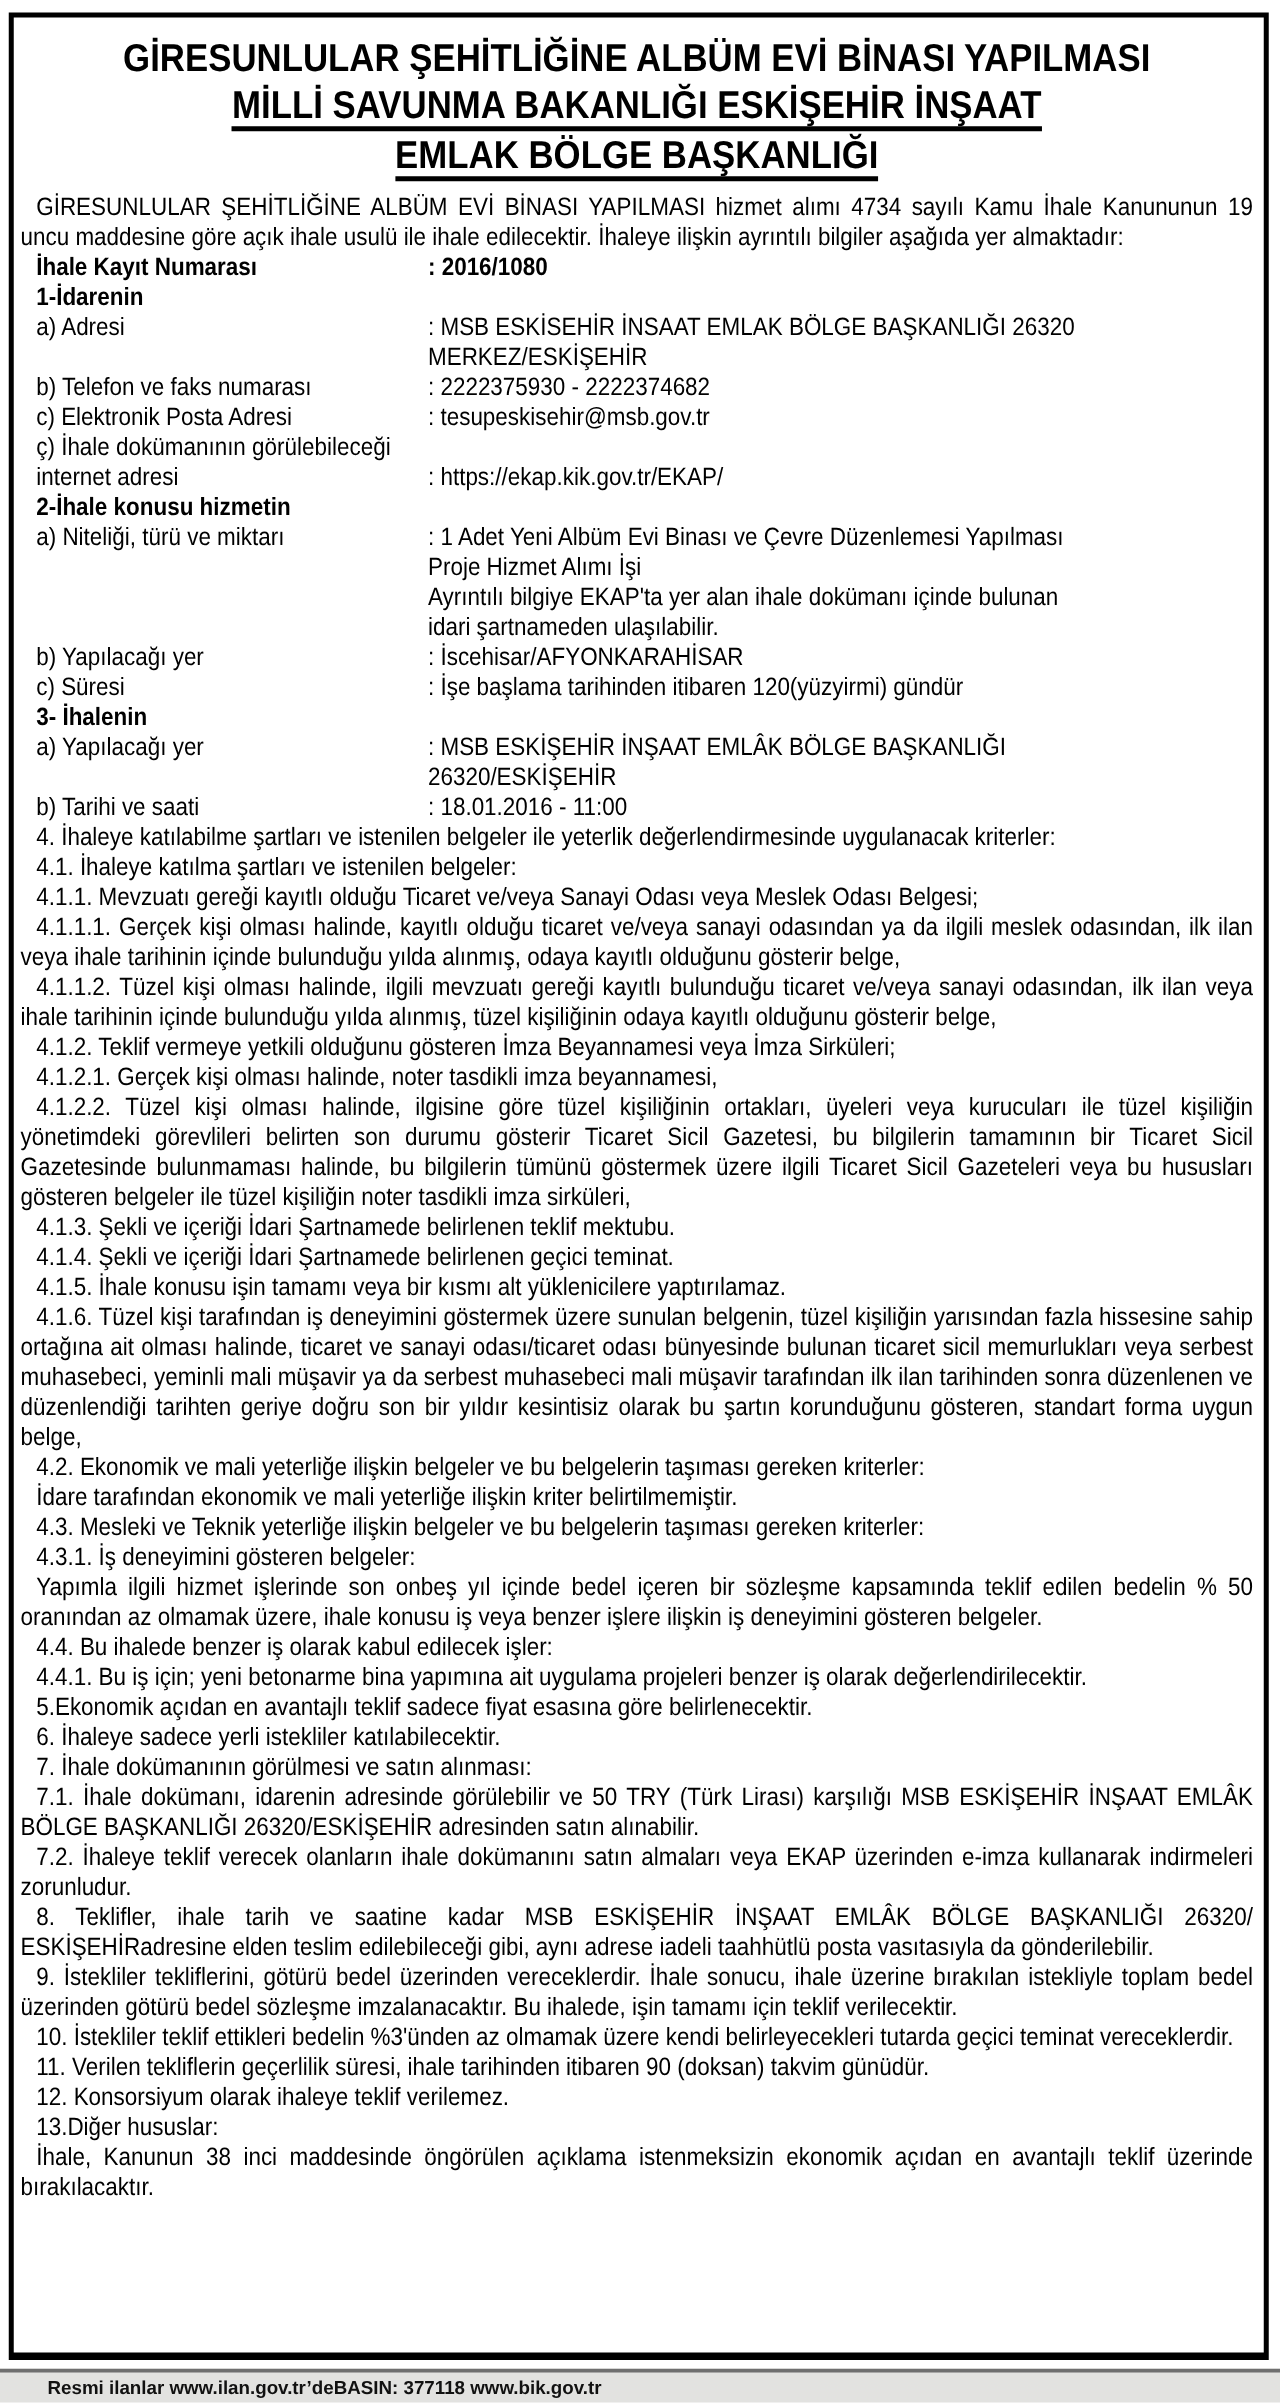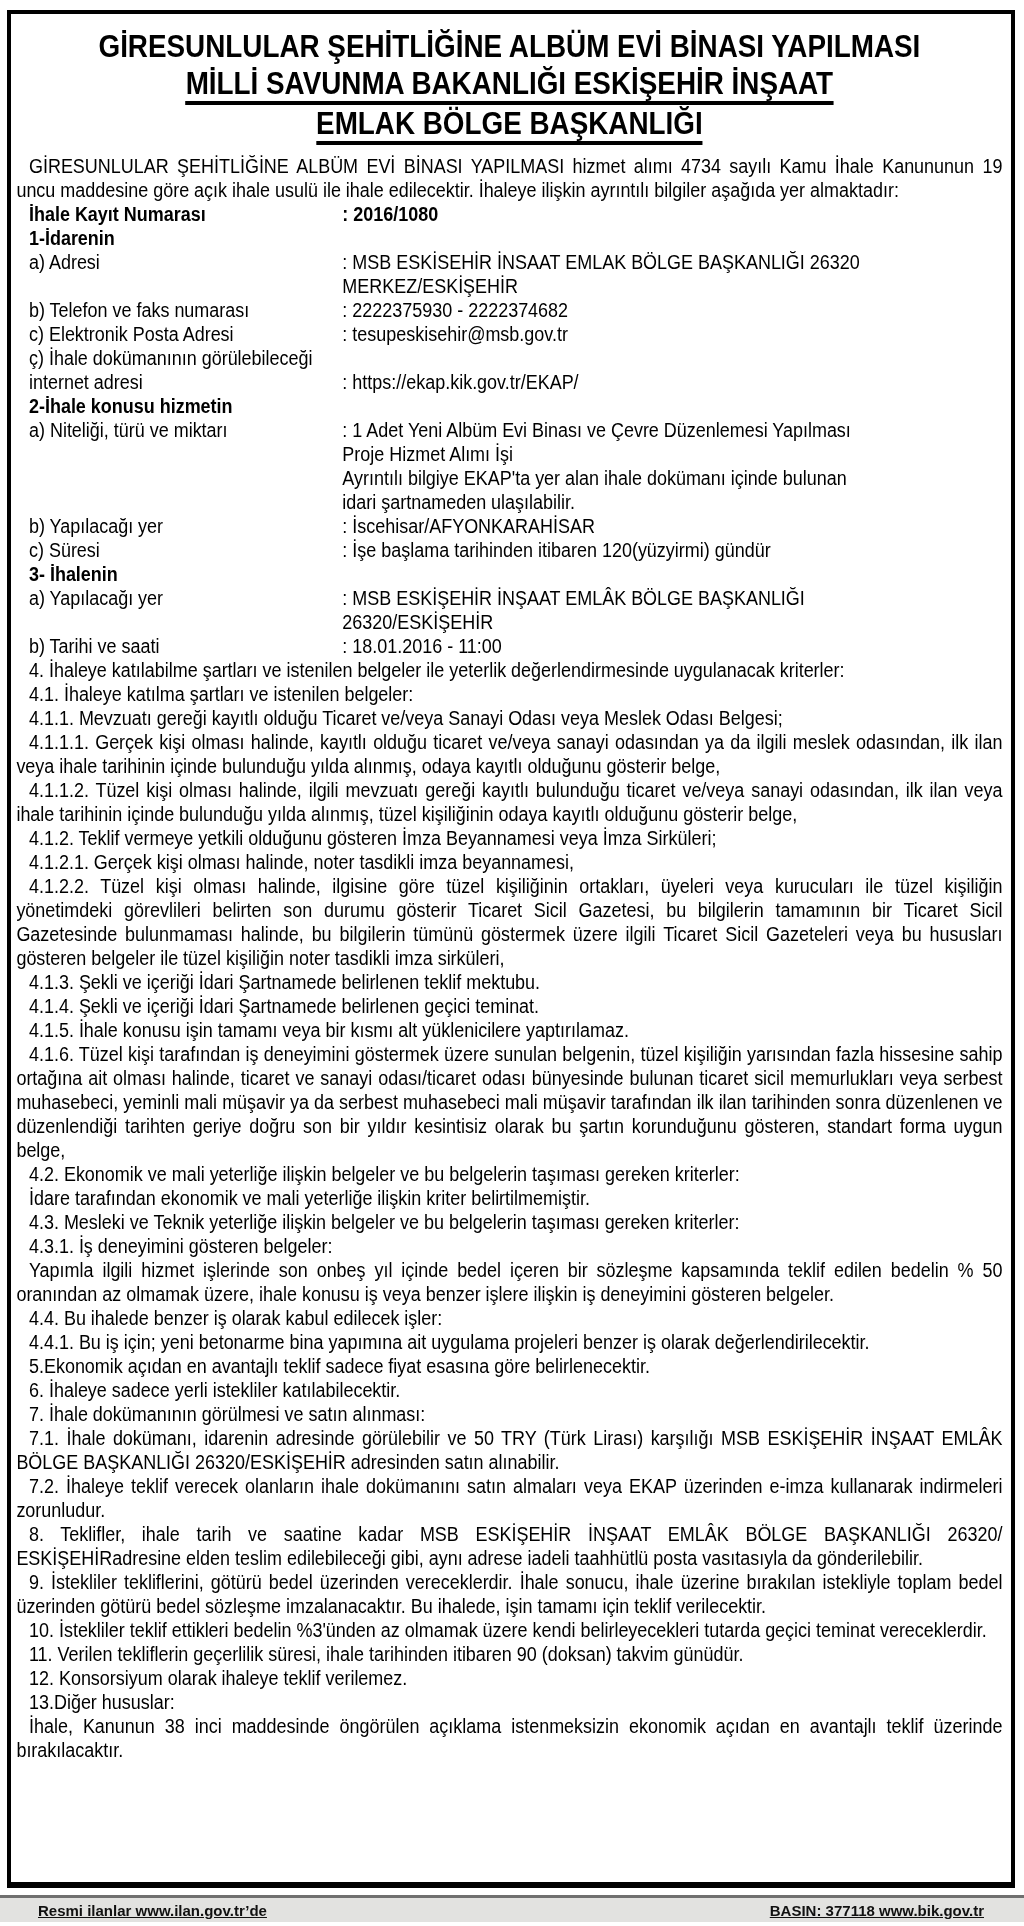--- a/index.html
+++ b/index.html
@@ -80,27 +80,25 @@
   .footer-band {
     position: absolute;
     left: 0;
     right: 0;
     top: 1895px;
     height: 27px;
     background: #e2e2e0;
     border-top: 3px solid #6f6f6f;
     box-sizing: border-box;
     display: flex;
-    justify-content: space-between;
     align-items: center;
     padding: 0 40px 0 38px;
     font-size: 15px;
     font-weight: bold;
     color: #111;
-    text-decoration: underline;
   }
 </style>
 </head>
 <body>
 
 <div class="notice-box">
   <div class="scale-wrap">
 
     <div class="title-block">
       <div><span class="title-line">GİRESUNLULAR ŞEHİTLİĞİNE ALBÜM EVİ BİNASI YAPILMASI</span></div>

